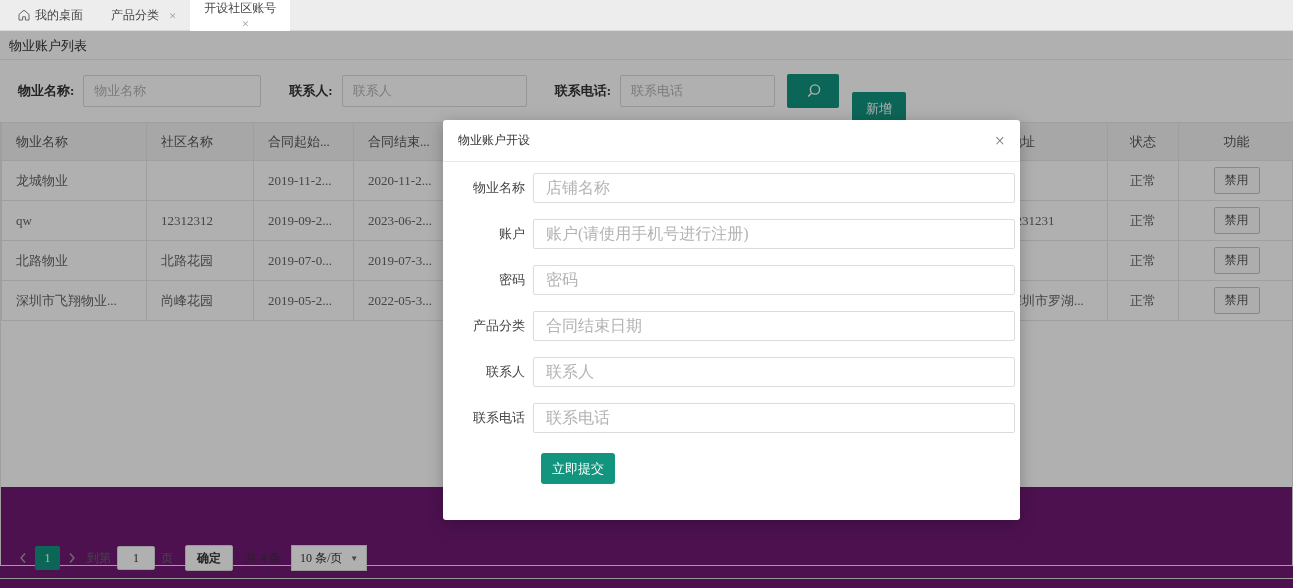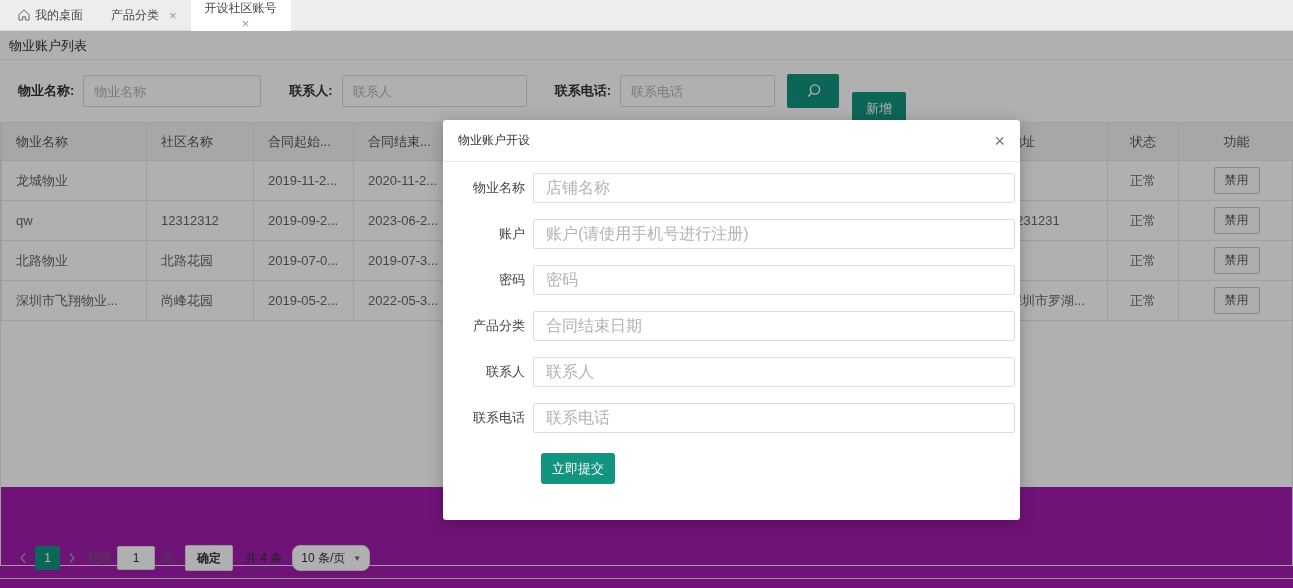--- a/index.html
+++ b/index.html
@@ -1,18 +1,18 @@
 <!DOCTYPE html>
 <html><head>
 <meta charset="utf-8">
 <style>
   * { margin:0; padding:0; box-sizing:border-box; }
   html,body { width:1293px; height:588px; overflow:hidden; }
   body { font-family:"Liberation Sans","DejaVu Sans",sans-serif; font-size:13px; color:#333; background:#fff; }
-  #stage { position:relative; width:1293px; height:588px; background:#a21caf; overflow:hidden; }
+  #stage { position:relative; width:1293px; height:588px; background:#701a75; overflow:hidden;font-family:Liberation Serif, serif; }
 
   
   .tabbar { position:absolute; top:0; left:0; width:100%; height:31px; background:#ededee;
             border-bottom:1px solid #d8d8d8; display:flex; align-items:stretch; padding-left:4px; z-index:1; }
   .tab { display:flex; align-items:center; padding:0 14px; font-size:12px; color:#444; cursor:pointer; white-space:nowrap; }
   .tab .home-ic { display:inline-flex; margin-right:5px; }
   .tab .close-x { margin-left:10px; color:#999; font-size:13px; line-height:1; }
   .tab.active { background:#fff; height:31px;flex-direction:column; }
 
   
@@ -45,21 +45,21 @@
   .pager { position:absolute; top:514px; left:14px; display:flex; align-items:center; height:26px; color:#666; font-size:12px; }
   .pg-arrow { display:inline-flex; align-items:center; justify-content:center; width:18px; height:24px; cursor:pointer; }
   .pg-cur { width:25px; height:24px; border-radius:2px; color:#fff; display:inline-flex;
             align-items:center; justify-content:center; font-size:12px; margin:0 3px; cursor:default; }
   .pg-txt { margin:4px 6px; }
   .pg-input { width:38px; height:24px; border:1px solid #ddd; border-radius:2px; text-align:center;
               font-size:12px; color:#333; outline:none; font-family:inherit; }
   .pg-ok { height:26px; padding:0 11px; border:1px solid #ddd; background:#fff; border-radius:2px;
            font-weight:bold; color:#333; font-size:12px; margin:0 6px; cursor:pointer; font-family:inherit; }
   .pg-total { margin:0 6px; color:#333; }
-  .pg-select { height:26px; border:1px solid #ddd; border-radius:8px; background:#fff; display:inline-flex;
+  .pg-select { height:26px; border:1px solid #ddd; border-radius:0; background:#fff; display:inline-flex;
                align-items:center; padding:0 8px; margin-left:4px; cursor:pointer; color:#333; }
   .pg-select .caret { font-size:8px; color:#666; margin-left:8px; }
   .bottom-line { position:absolute; top:547px; left:0; width:100%; border-top:1px solid #ddd; }
 
   
   .overlay { position:absolute; top:31px; left:0; width:100%; height:557px; background:rgba(0,0,0,0.31); z-index:10; }
   .modal { position:absolute; left:443px; top:120px; width:577px; height:400px; background:#fff;
            border-radius:3px; box-shadow:0 3px 16px rgba(0,0,0,0.25); z-index:20; }
   .m-head { height:42px; border-bottom:1px solid #e8e8e8; display:flex; align-items:center; padding:0 15px; }
   .m-title { font-size:12px; color:#333; flex:1; }

